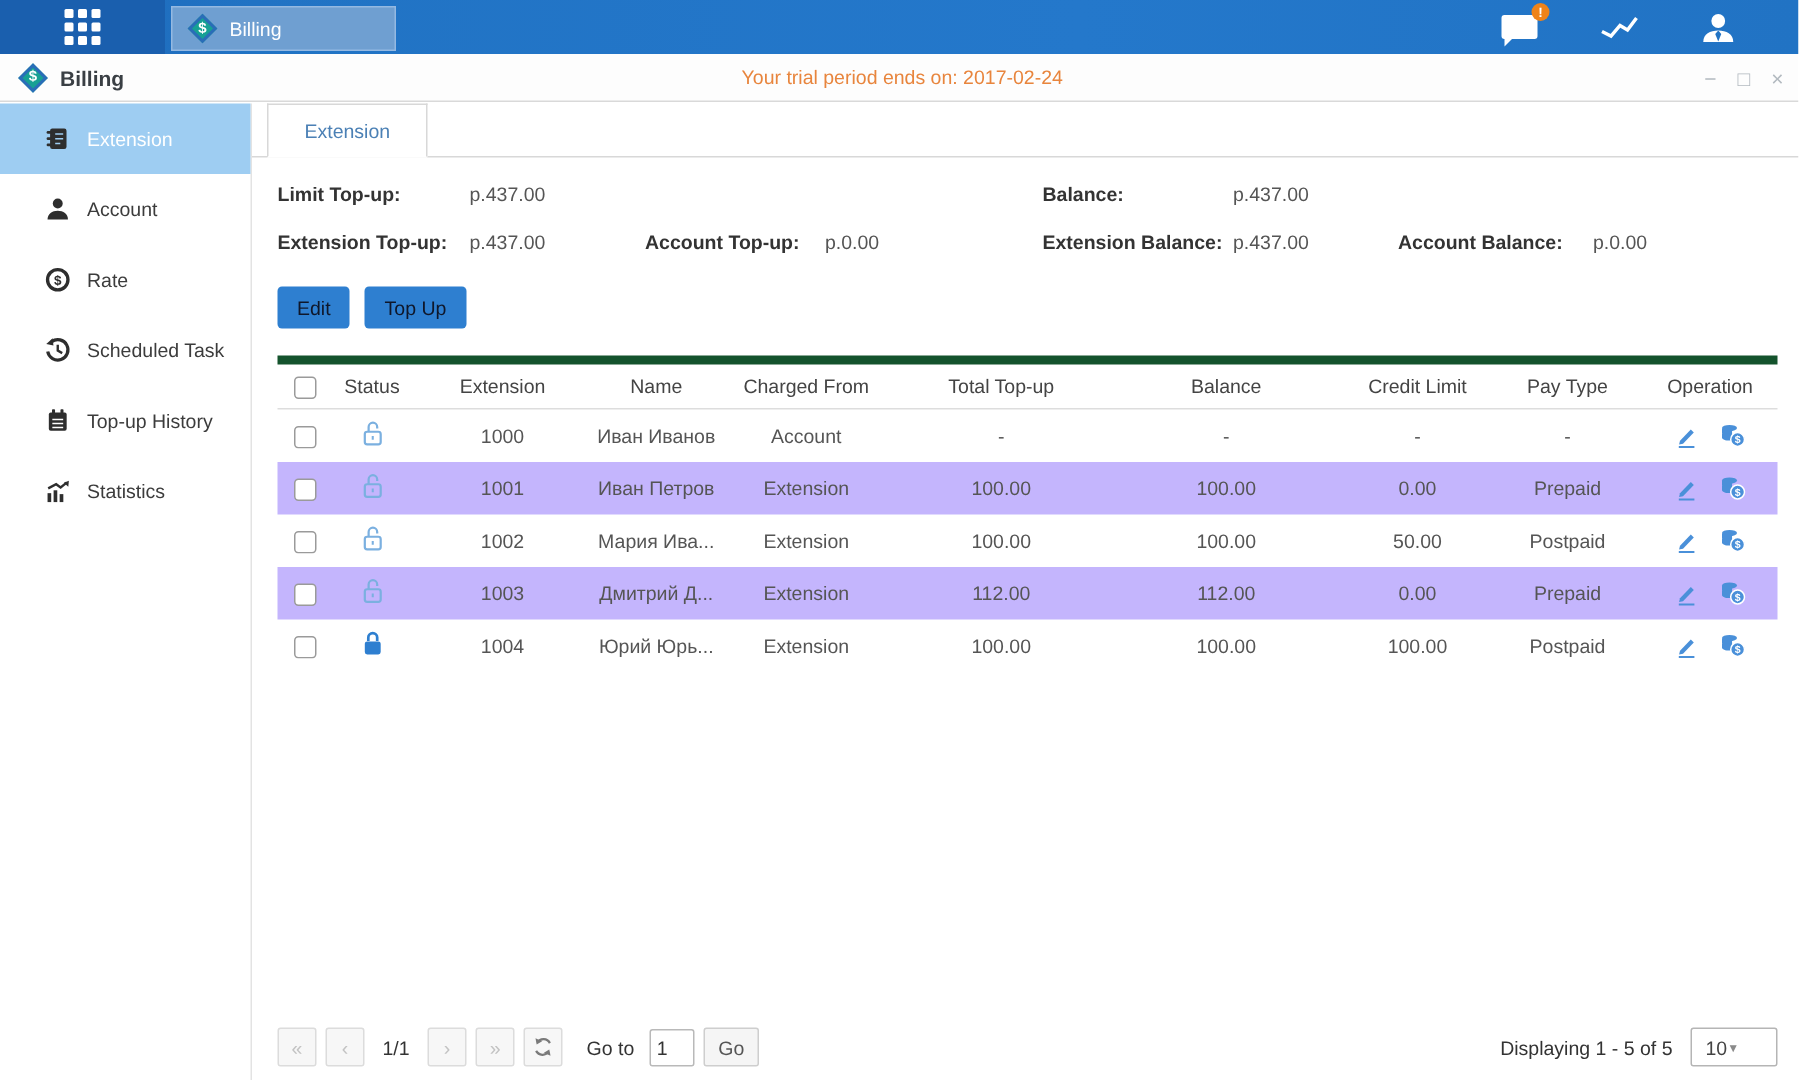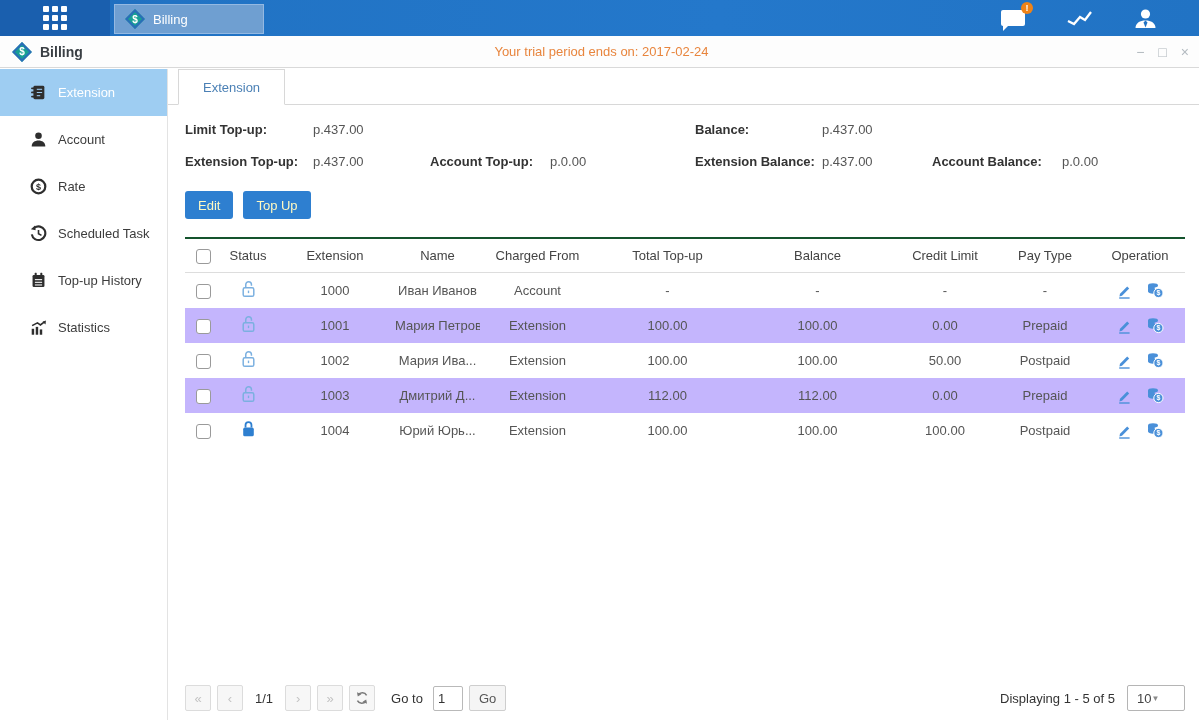--- a/index.html
+++ b/index.html
@@ -44,26 +44,26 @@
   .tabstrip { height:36px; border-bottom:1px solid #d8d8d8; display:flex; margin:0 -14px 0 -17px; padding-left:10px; }
   .tab { height:36px; padding:0 24px; display:flex; align-items:center; font-size:13px; color:#4b80b5; background:#fff; border:1px solid #d8d8d8; border-bottom:1px solid #fff; margin-bottom:-1px; cursor:pointer; }
 
   
   .summary { display:grid; grid-template-columns:128px 117px 120px 145px 127px 110px 130px 1fr; row-gap:17px; margin-top:17px; font-size:13px; align-items:center; }
   .summary .lab { font-weight:bold; color:#333; }
   .summary .val { color:#555; }
 
   
   .actions { margin-top:22px; display:flex; gap:10px; }
-  .btn-blue { background:#2e7fd0; color:#fef9c3; border:none; font-size:13px; font-family:inherit; padding:0 13px; height:28px; border-radius:3px; cursor:pointer; }
+  .btn-blue { background:#2e7fd0; color:#0f172a; border:none; font-size:13px; font-family:inherit; padding:0 13px; height:28px; border-radius:3px; cursor:pointer; }
 
   
   .tbl { margin-top:18px; font-size:13px; }
   .trow { display:flex; align-items:center; height:35px; }
-  .thead { height:36px; border-top:2px solid #14532d; border-bottom:1px solid #ddd; color:#444; }
+  .thead { height:36px; border-top:6px solid #14532d; border-bottom:1px solid #ddd; color:#444; }
   .trow.alt { background:#c4b5fd; }
   .c { text-align:center; overflow:hidden; white-space:nowrap; }
   .c-cb{width:36px;} .c-st{width:54px;} .c-ext{width:120px;} .c-nm{width:85px;}
   .c-cf{width:115px;} .c-tt{width:145px;} .c-bal{width:155px;} .c-cl{width:100px;}
   .c-pt{width:100px;} .c-op{width:90px; display:flex; align-items:center; justify-content:center; gap:14px;}
   .cell { color:#555; }
   .cbx { display:inline-block; width:15px; height:15px; border:1px solid #9a9a9a; border-radius:3px; background:#fff; vertical-align:middle; cursor:pointer; }
   .opic { cursor:pointer; display:inline-flex; }
 
   
@@ -285,21 +285,21 @@
           <div class="c c-cb"><span class="cbx"></span></div>
           <div class="c c-st">
             <svg class="ic-unlock" width="17" height="18" viewBox="0 0 16 17">
               <rect x="3" y="7.4" width="10" height="8" rx="1.5" fill="none" stroke="#7bb0e0" stroke-width="1.4"></rect>
               <path d="M5.4 7.2 V4.4 a2.7 2.7 0 0 1 5.4 0 V5.4" fill="none" stroke="#7bb0e0" stroke-width="1.4"></path>
               <line x1="8" y1="10" x2="8" y2="12.4" stroke="#7bb0e0" stroke-width="1.3"></line>
             </svg>
             
           </div>
           <div class="c c-ext cell">1001</div>
-          <div class="c c-nm cell">Мария Петров</div>
+          <div class="c c-nm cell">Иван Петров</div>
           <div class="c c-cf cell">Extension</div>
           <div class="c c-tt cell">100.00</div>
           <div class="c c-bal cell">100.00</div>
           <div class="c c-cl cell">0.00</div>
           <div class="c c-pt cell">Prepaid</div>
           <div class="c c-op">
             <span class="opic">
               <svg width="16" height="16" viewBox="0 0 16 16">
                     <path d="M4 10.8 L11.2 3.4 L13.2 5.4 L6 12.8 L3.4 13.4 Z" fill="#4a90d9"></path>
                     <line x1="3.2" y1="15" x2="13.6" y2="15" stroke="#4a90d9" stroke-width="1.4"></line>

